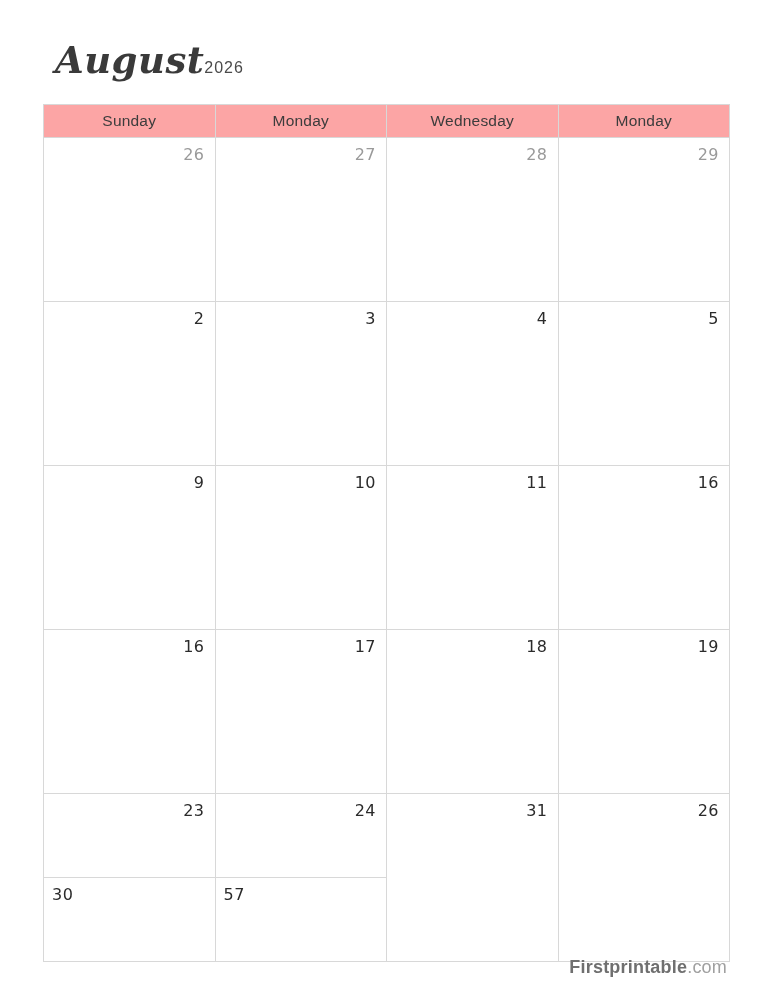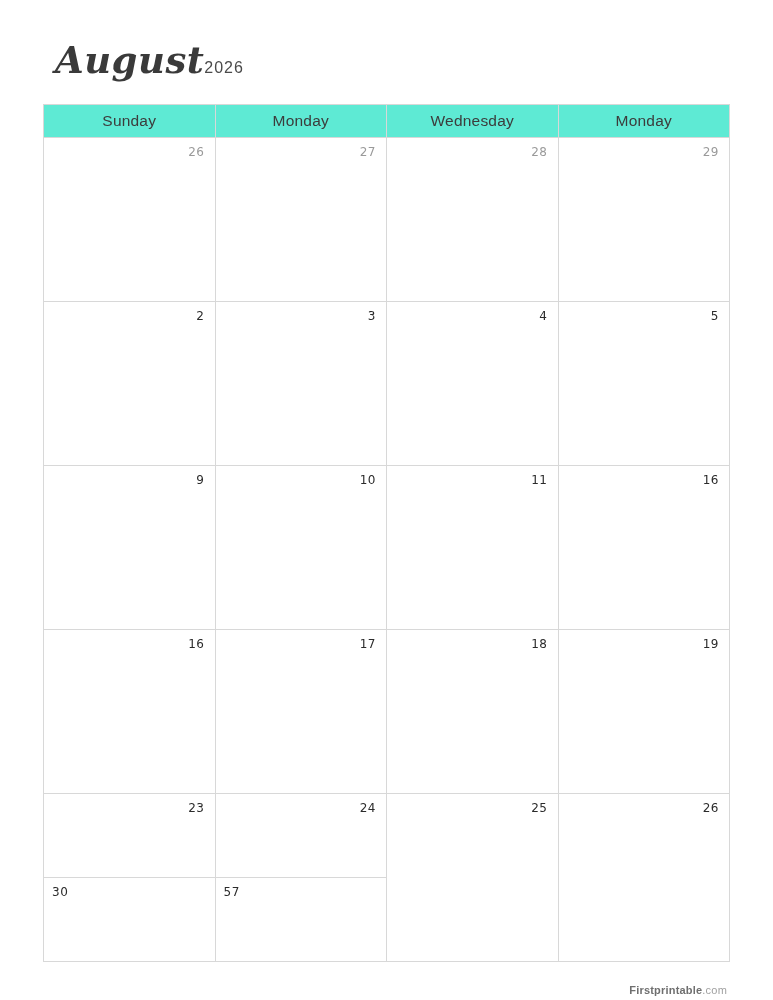--- a/index.html
+++ b/index.html
@@ -57,21 +57,21 @@
     width: 687px;
     table-layout: fixed;
   }
   .calendar td, .calendar th {
     border: 1px solid #d8d8d8;
     padding: 0;
     margin: 0;
   }
 
   .dow-cell {
-    background: #5eead4;
+    background: #fca5a5;
     height: 32px;
     font-family: "Liberation Sans", sans-serif;
     font-size: 15.5px;
     font-weight: 400;
     color: #3c3c3c;
     text-align: center;
     vertical-align: middle;
     letter-spacing: 0.2px;
   }
 
@@ -82,41 +82,41 @@
     position: relative;
   }
   .day-cell.short {
     height: 83px;
   }
   .day-num {
     position: absolute;
     top: 7px;
     right: 10px;
     font-family: "DejaVu Sans", sans-serif;
-    font-size: 12px;
+    font-size: 16px;
     font-weight: 400;
     color: #2b2b2b;
     letter-spacing: 0.5px;
   }
   .day-num.muted {
     color: #9a9a9a;
   }
   .day-num.center {
     left: 8px;
     right: 0;
     text-align: left;
   }
 
   
   .footer {
     position: absolute;
-    bottom: 4px;
+    bottom: 22px;
     right: 46px;
     font-family: "Liberation Sans", sans-serif;
-    font-size: 11px;
+    font-size: 18px;
     color: #8d8d8d;
     letter-spacing: 0.2px;
   }
   .footer .brand {
     font-weight: 700;
     color: #6f6f6f;
   }
   .footer .tld {
     font-weight: 400;
     color: #a0a0a0;
@@ -199,21 +199,21 @@
           </td>
       </tr>
       <tr>
         <td class="day-cell short">
             <span class="day-num">23</span>
           </td>
         <td class="day-cell short">
             <span class="day-num">24</span>
           </td>
         <td class="day-cell" rowspan="2">
-            <span class="day-num">25</span>
+            <span class="day-num">31</span>
           </td>
         <td class="day-cell" rowspan="2">
             <span class="day-num">26</span>
           </td>
       </tr>
       <tr>
         <td class="day-cell short">
             <span class="day-num center">30</span>
           </td>
         <td class="day-cell short">

